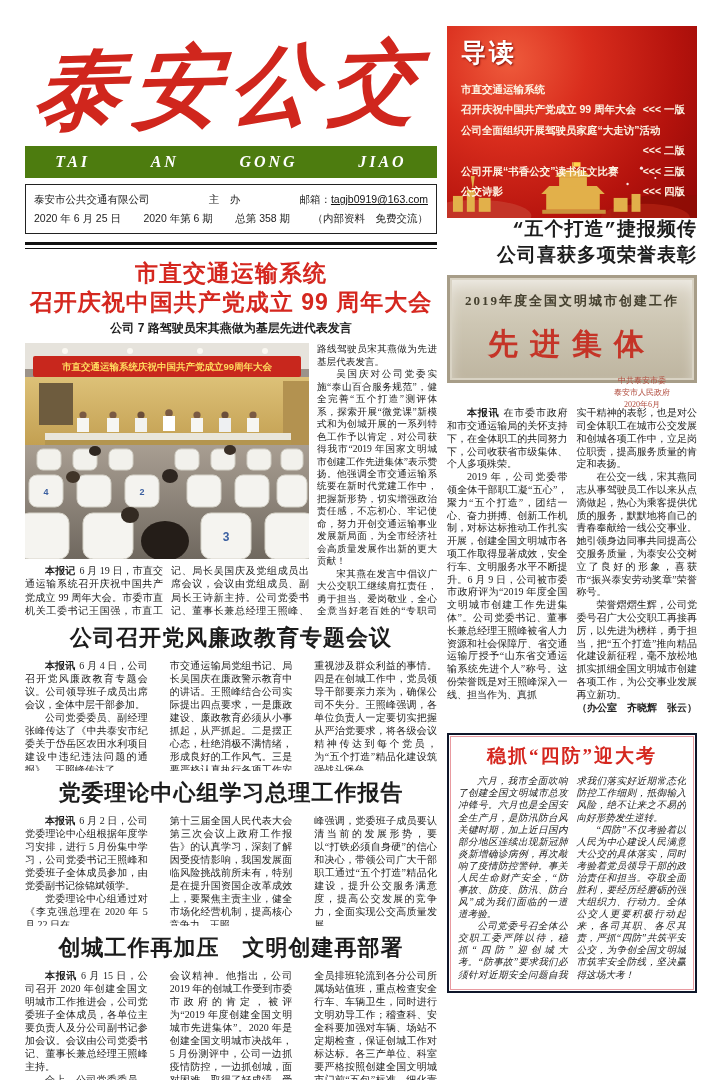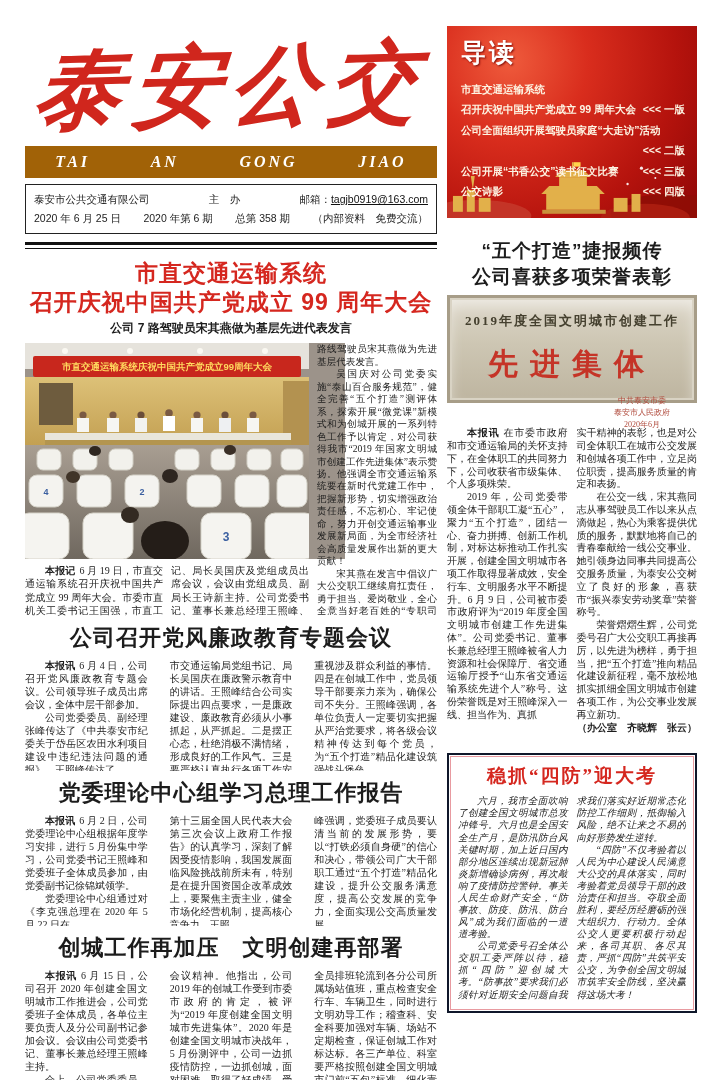--- a/index.html
+++ b/index.html
@@ -14,21 +14,21 @@
 
   
   .logo{
     height:118px;display:flex;align-items:center;justify-content:center;
     font-size:88px;font-weight:bold;color:#d0261d;
     font-family:"DejaVu Serif","Liberation Serif",serif;font-style:italic;
     letter-spacing:10px;transform:skewX(-6deg) rotate(-1.5deg);
     overflow:hidden;line-height:1;
   }
   .band{
-    background:#a16207;color:#fff;height:32px;display:flex;
+    background:#4d7c0f;color:#fff;height:32px;display:flex;
     align-items:center;justify-content:space-around;
     font-family:"Liberation Serif",serif;font-style:italic;font-weight:bold;
     font-size:16px;letter-spacing:3px;margin-top:2px;
   }
   .info-box{
     border:1.5px solid #222;margin-top:6px;padding:5px 8px;
     font-size:10.5px;line-height:1.8;font-family:"Liberation Sans","DejaVu Sans",sans-serif;
   }
   .info-row{display:flex;justify-content:space-between;white-space:nowrap;}
   .email-link{text-decoration:underline;color:#111;}
@@ -49,33 +49,33 @@
   .guide-art{position:absolute;left:0;bottom:0;z-index:1;width:100%;height:60px;}
 
   
   .main-headline{color:#d5271f;text-align:center;font-weight:bold;
     font-family:"Liberation Sans","DejaVu Sans",sans-serif;
     font-size:23px;line-height:1.25;letter-spacing:1px;margin-top:10px;}
   .subhead{text-align:center;font-weight:bold;font-size:12px;margin-top:4px;
     font-family:"Liberation Sans","DejaVu Sans",sans-serif;}
   .section-head{text-align:center;font-weight:bold;font-size:22px;letter-spacing:1px;
     font-family:"Liberation Sans","DejaVu Sans",sans-serif;margin:7px 0 6px;}
-  .honors-head{text-align:center;font-weight:bold;font-size:19px;line-height:1.35;
-    letter-spacing:1px;margin:20px 0 6px;font-family:Liberation Sans, sans-serif;}
+  .honors-head{text-align:right;font-weight:bold;font-size:19px;line-height:1.35;
+    letter-spacing:1px;margin:0 0 6px;font-family:Liberation Mono, monospace;}
 
   
   .bodytext p{margin:0;text-align:justify;}
   .indent{text-indent:2em;}
   .cont{text-indent:0;}
   .leadin{font-weight:bold;margin-right:4px;}
   .byline{display:block;text-align:right;font-weight:bold;text-indent:0;}
 
   .lead-row{display:flex;gap:8px;margin-top:6px;}
   .photo-stack{width:284px;flex:none;}
-  .photo-frame{width:320px;height:216px;background:#9c938a;overflow:hidden;}
+  .photo-frame{width:284px;height:216px;background:#9c938a;overflow:hidden;}
   .below-cols{display:flex;gap:8px;margin-top:5px;height:52px;overflow:hidden;
     font-size:10px;line-height:1.32;}
   .below-cols .col{flex:1;}
   .narrow-col{flex:1;min-width:0;height:272px;overflow:hidden;
     font-size:9.6px;line-height:1.3;}
   .cols3{display:flex;gap:22px;font-size:10px;line-height:1.3;overflow:hidden;}
   .cols3 .col{flex:1;min-width:0;}
   .h-art2{height:112px;} .h-art3{height:112px;} .h-art4{height:172px;}
 
   

